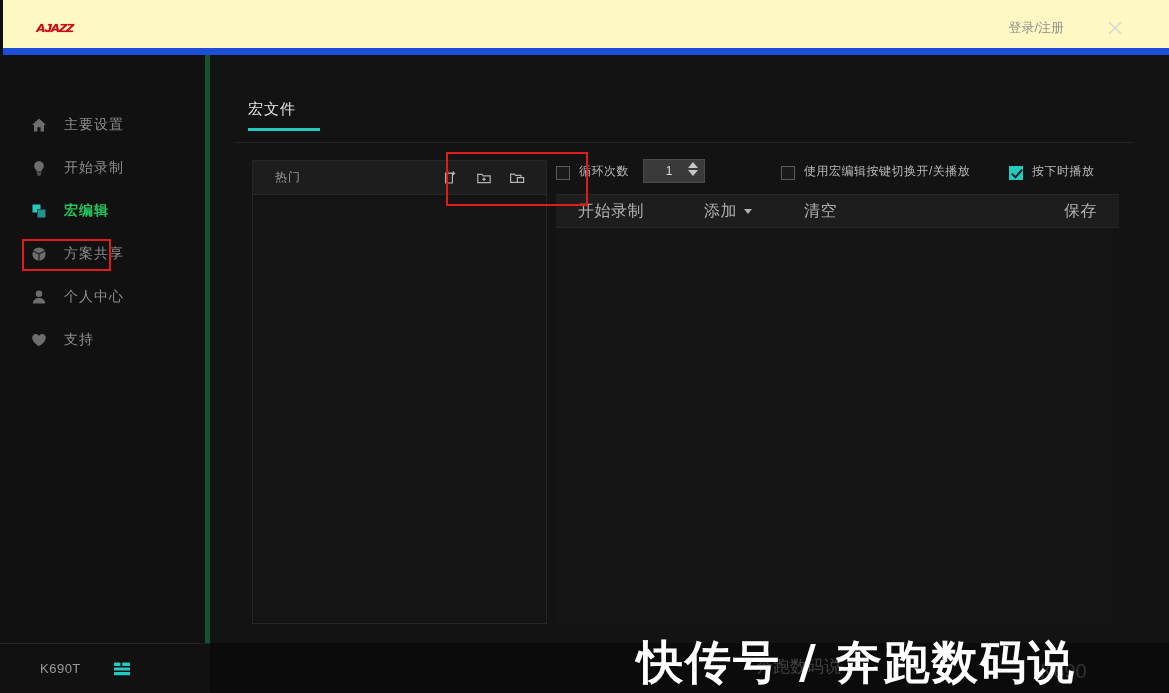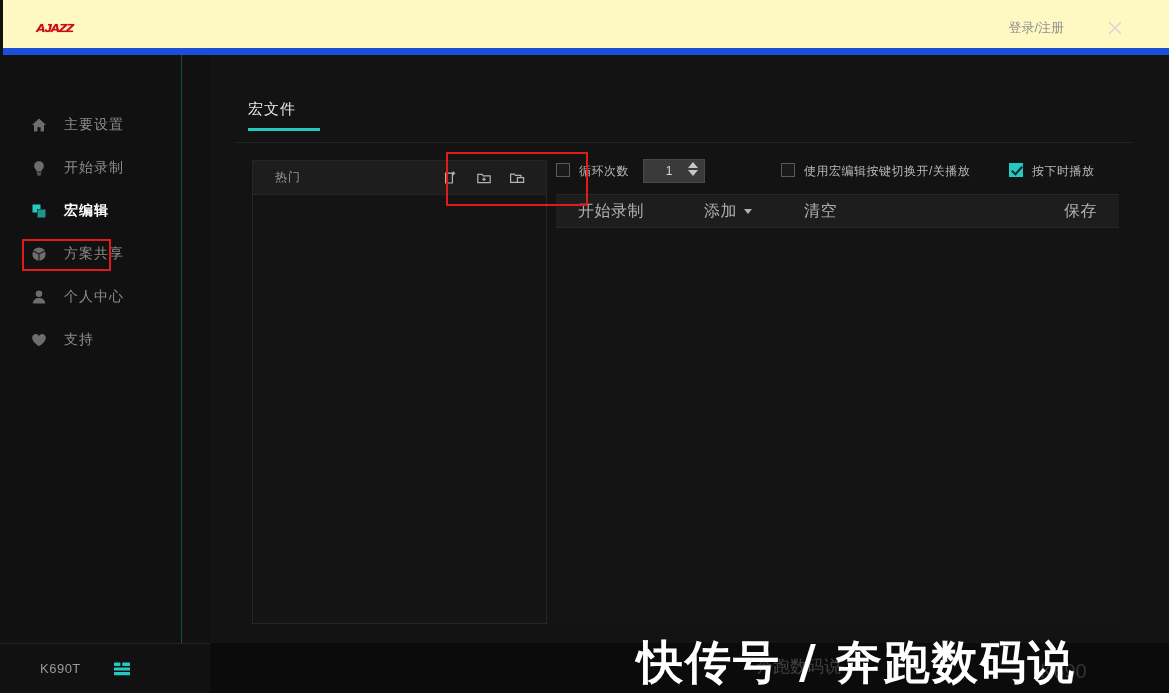--- a/index.html
+++ b/index.html
@@ -48,23 +48,23 @@
     right: 44px; top: 15px;
     width: 26px; height: 26px;
     cursor: pointer;
   }
   .close-btn svg { display: block; }
 
   
   .sidebar {
     position: absolute;
     left: 0; top: 55px;
-    width: 182px; height: 588px;
+    width: 210px; height: 588px;
     background: #111111;
-    border-right: 1px solid #14532d;
+    border-right: 5px solid #14532d;
   }
   .nav { position: absolute; left: 0; top: 48px; width: 210px; }
   .nav-item {
     position: relative;
     display: flex;
     align-items: center;
     height: 43px;
     padding-left: 30px;
     cursor: pointer;
   }
@@ -75,21 +75,21 @@
     color: #6d6d6d;
     flex: none;
   }
   .nav-icon svg { display: block; }
   .nav-label {
     font-size: 14px;
     color: #8c8c8c;
     letter-spacing: 1px;
   }
   .nav-item.active .nav-icon { color: #25c9c0; }
-  .nav-item.active .nav-label { color: #ffffff; font-weight: bold; }
+  .nav-item.active .nav-label { color: #22c55e; font-weight: bold; }
   .nav-highlight {
     position: absolute;
     left: 22px; top: 184px;
     width: 89px; height: 32px;
     border: 2px solid #e01b1b;
     pointer-events: none;
   }
 
   
   .statusbar {
@@ -199,21 +199,21 @@
     width: 563px; height: 476px;
   }
   .options-row {
     position: relative;
     height: 46px;
     display: flex;
     align-items: center;
   }
   .opt {
     display: flex;
-    align-items: flex-start;
+    align-items: flex-end;
     cursor: pointer;
   }
   .cb {
     width: 14px; height: 14px;
     border: 1px solid #5a5a5a;
     background: #1a1a1a;
     flex: none;
     margin-right: 9px;
     position: relative;
   }

